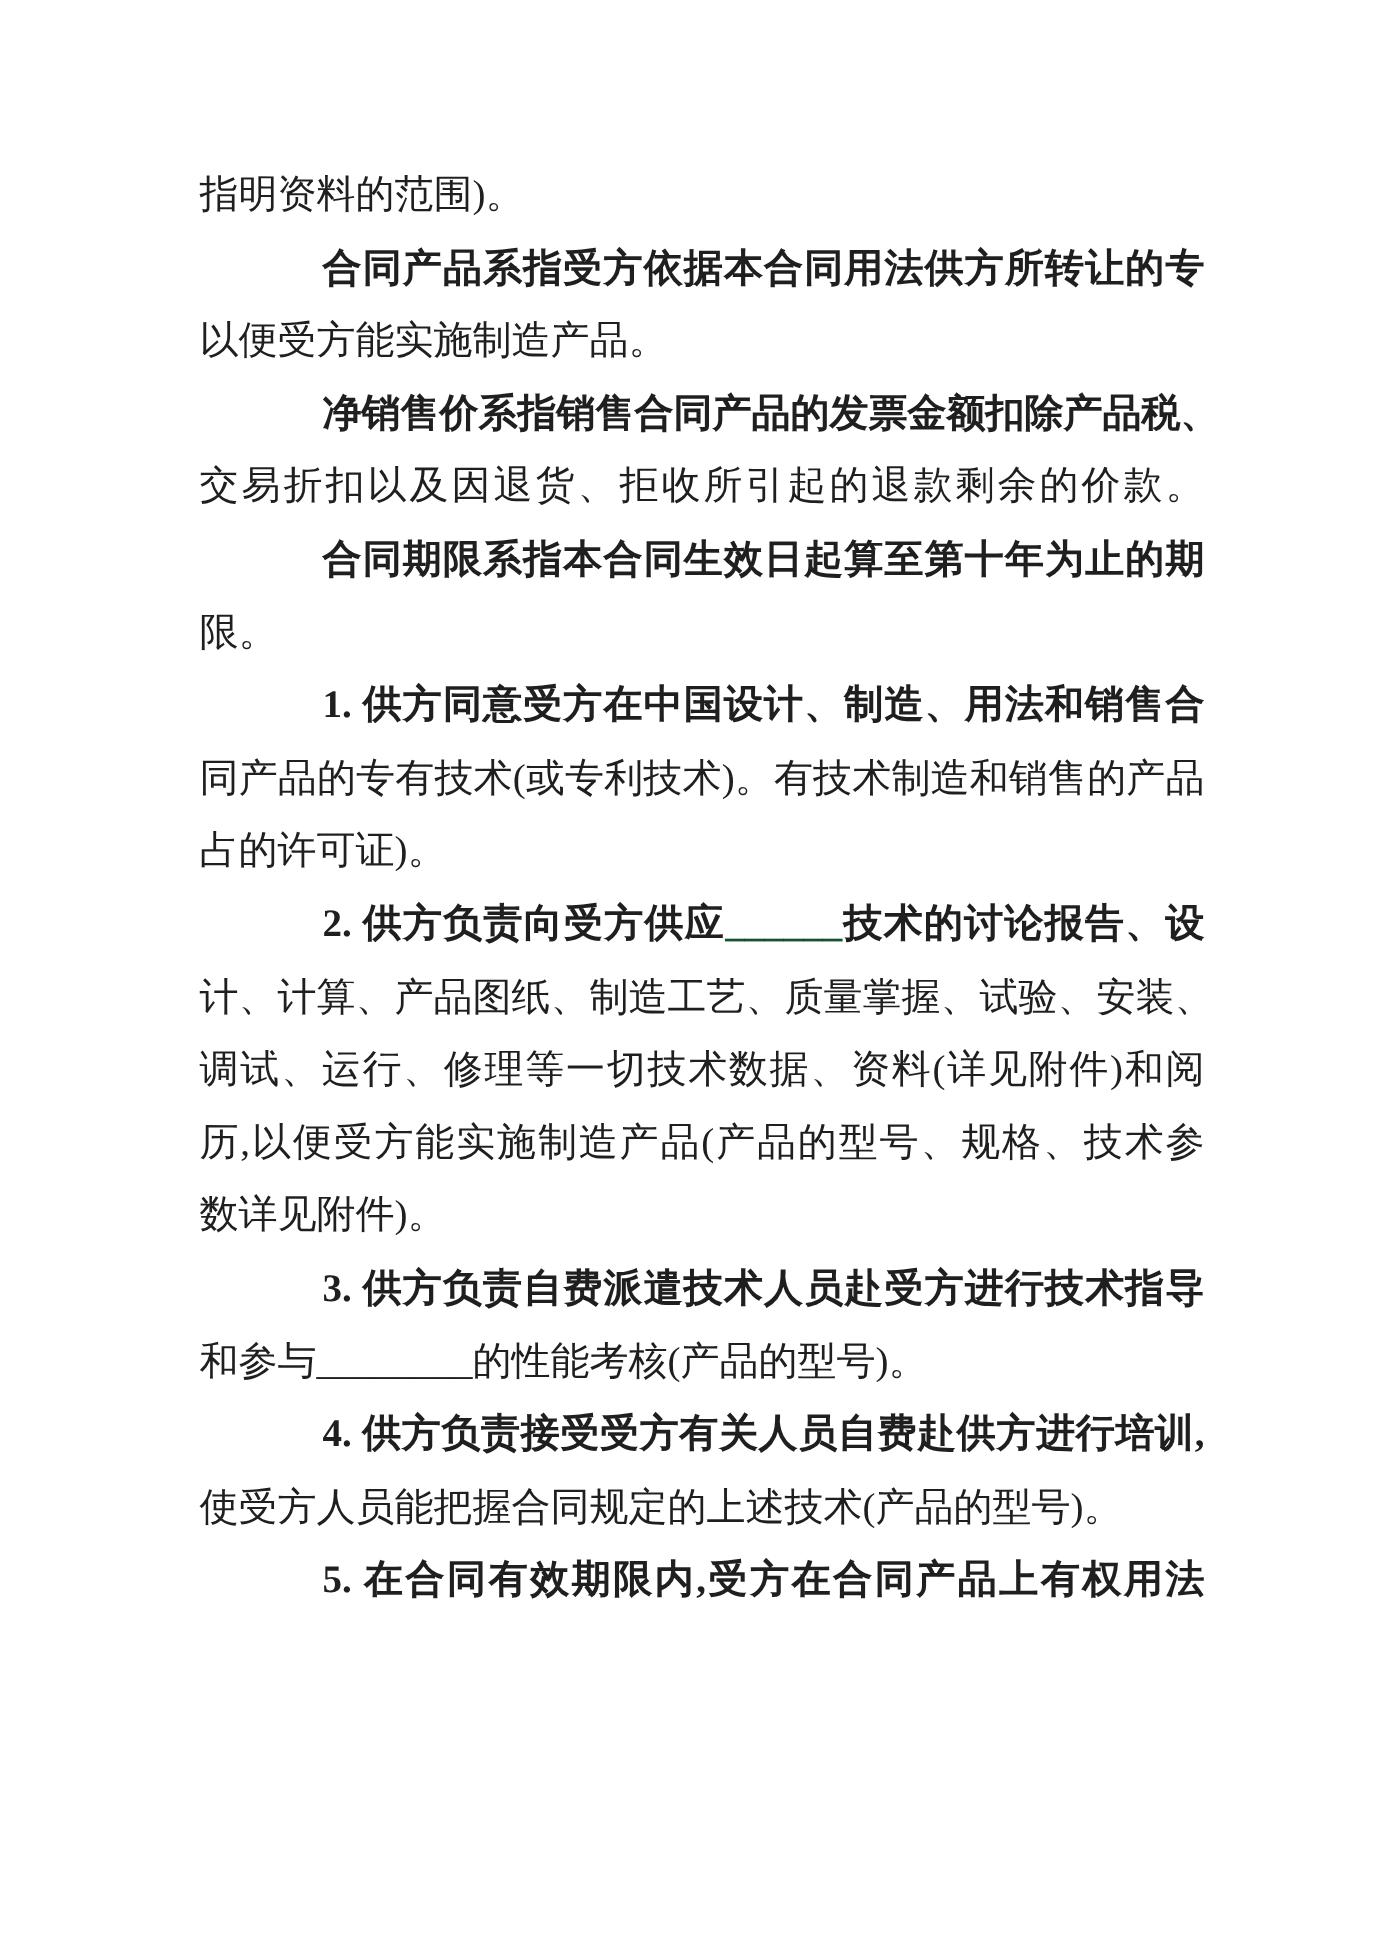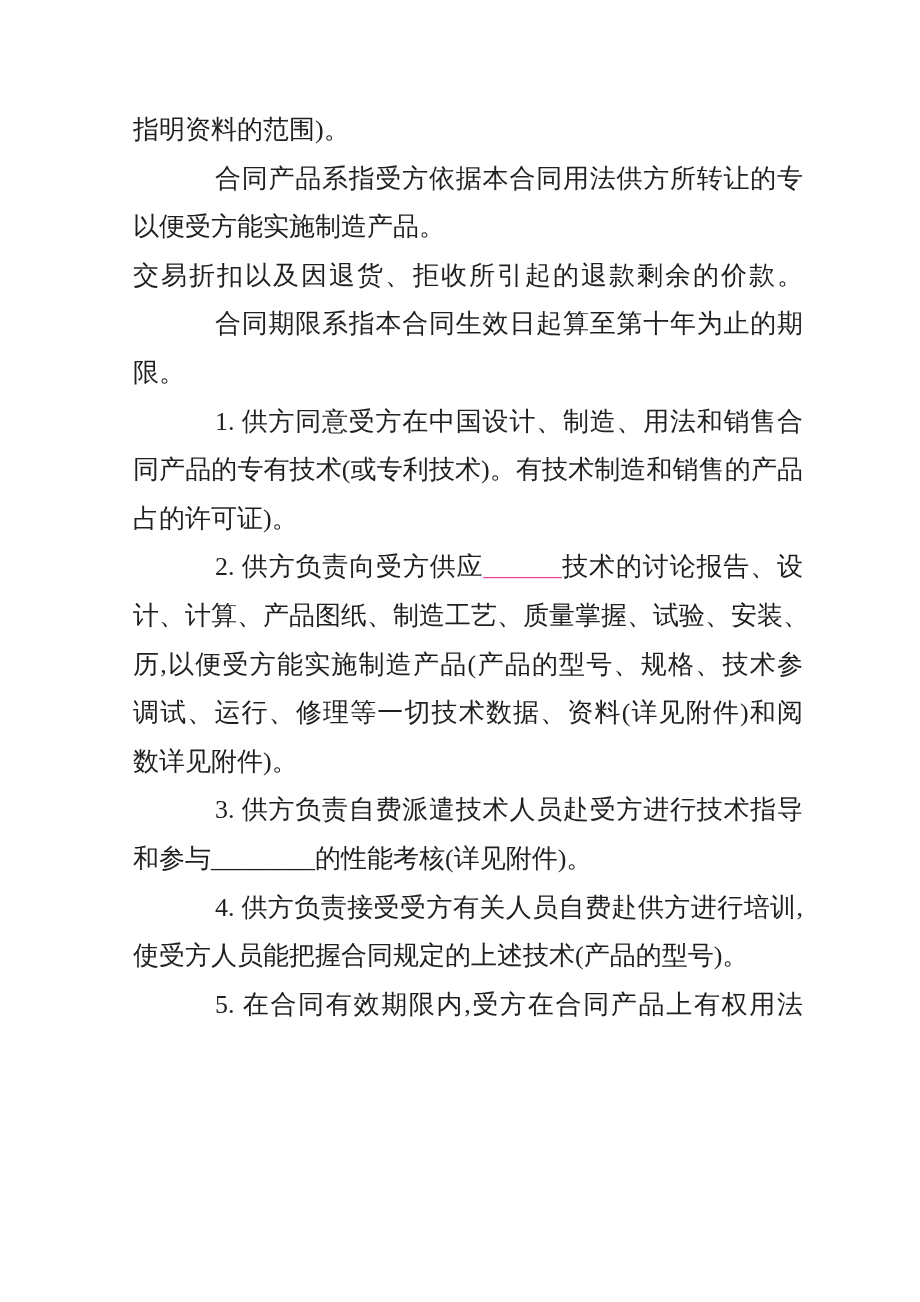--- a/index.html
+++ b/index.html
@@ -25,49 +25,51 @@
     line-height: 48.6px;
     color: #1f1f1f;
     font-weight: 400;
   }
   .line {
     white-space: nowrap;
     height: 48.6px;
   }
   .line.indent {
     padding-left: 82px;
+    font-weight: bold;
   }
   .line.full {
     text-align-last: justify;
   }
   .blank {
     letter-spacing: 0;
   }
   .blank.gray {
-    color: #ec4899;
+    color: #14532d;
   }
 </style>
 </head>
 <body>
 
 <div class="screen">
   <div class="doc">
       <div class="line"><span>指明资料的范围)。</span></div>
       <div class="line indent full"><span>合同产品系指受方依据本合同用法供方所转让的专</span></div>
       <div class="line"><span>以便受方能实施制造产品。</span></div>
+      <div class="line indent full"><span>净销售价系指销售合同产品的发票金额扣除产品税、</span></div>
       <div class="line full"><span>交易折扣以及因退货、拒收所引起的退款剩余的价款。</span></div>
       <div class="line indent full"><span>合同期限系指本合同生效日起算至第十年为止的期</span></div>
       <div class="line"><span>限。</span></div>
       <div class="line indent full"><span>1. 供方同意受方在中国设计、制造、用法和销售合</span></div>
       <div class="line full"><span>同产品的专有技术(或专利技术)。有技术制造和销售的产品</span></div>
       <div class="line"><span>占的许可证)。</span></div>
       <div class="line indent full"><span>2. 供方负责向受方供应</span><span class="blank gray">______</span><span>技术的讨论报告、设</span></div>
       <div class="line full"><span>计、计算、产品图纸、制造工艺、质量掌握、试验、安装、</span></div>
+      <div class="line full"><span>调试、运行、修理等一切技术数据、资料(详见附件)和阅</span></div>
       <div class="line full"><span>历,以便受方能实施制造产品(产品的型号、规格、技术参</span></div>
-      <div class="line full"><span>调试、运行、修理等一切技术数据、资料(详见附件)和阅</span></div>
       <div class="line"><span>数详见附件)。</span></div>
       <div class="line indent full"><span>3. 供方负责自费派遣技术人员赴受方进行技术指导</span></div>
-      <div class="line"><span>和参与</span><span class="blank">________</span><span>的性能考核(详见附件)。</span></div>
+      <div class="line"><span>和参与</span><span class="blank">________</span><span>的性能考核(产品的型号)。</span></div>
       <div class="line indent full"><span>4. 供方负责接受受方有关人员自费赴供方进行培训,</span></div>
       <div class="line"><span>使受方人员能把握合同规定的上述技术(产品的型号)。</span></div>
       <div class="line indent full"><span>5. 在合同有效期限内,受方在合同产品上有权用法</span></div>
     </div>
 </div>
 
 </body></html>

